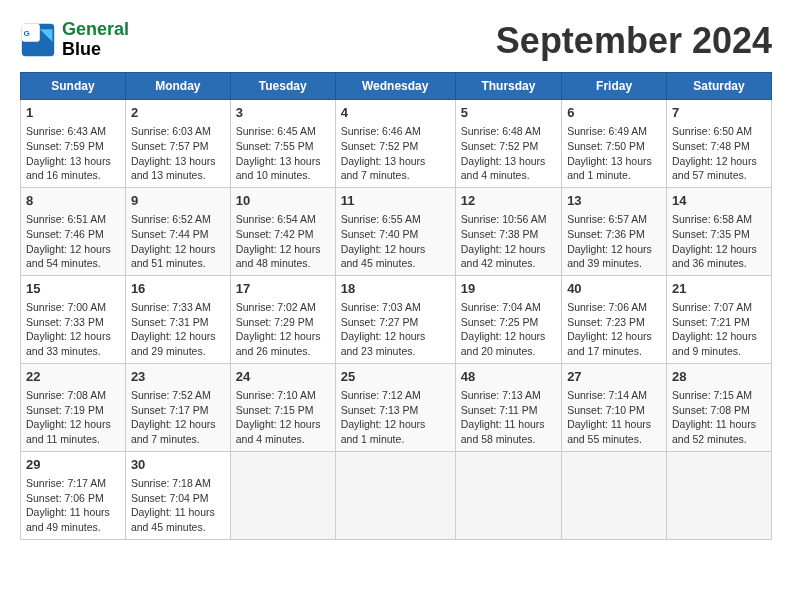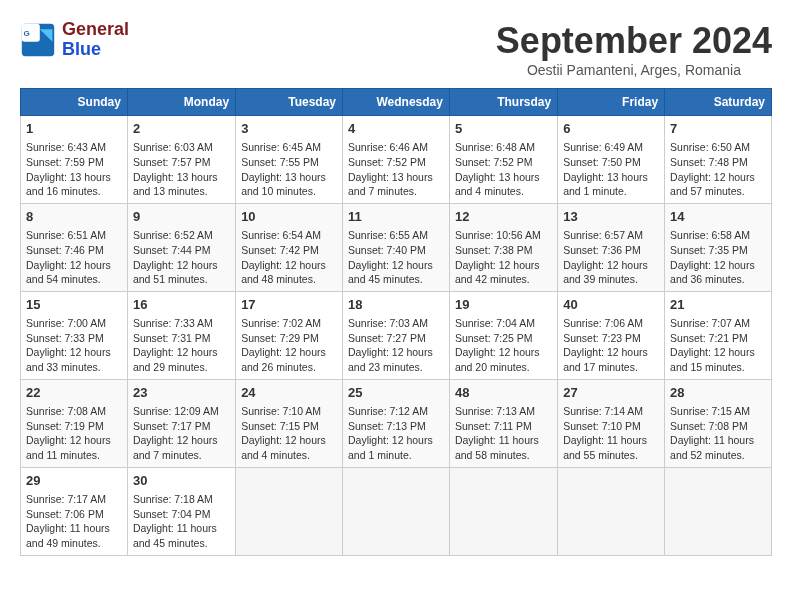--- a/index.html
+++ b/index.html
@@ -21,48 +21,48 @@
       align-items: center;
       gap: 6px;
     }
     .logo-text {
       font-size: 18px;
       font-weight: bold;
       color: #333;
       line-height: 1.1;
     }
     .logo-text span {
-      color: #7f1d1d;
+      color: #15803d;
     }
     .logo-icon {
       width: 36px;
       height: 36px;
     }
     .title-block {
-      text-align: center;
+      text-align: right;
     }
     .month-title {
       font-size: 36px;
       font-weight: bold;
       color: #333;
     }
     .subtitle {
       font-size: 14px;
       color: #555;
     }
     table {
       width: 100%;
       border-collapse: collapse;
       font-size: 11px;
     }
     thead tr th {
       background-color: #2a6db5;
       color: #fff;
-      text-align: right;
-      padding: 6px 6px;
+      text-align: center;
+      padding: 6px 21px;
       font-size: 12px;
       font-weight: bold;
       border: 1px solid #1a5a9a;
     }
     tbody tr td {
       border: 1px solid #ccc;
       vertical-align: top;
       padding: 4px 5px;
       height: 80px;
       background: #fff;
@@ -89,26 +89,25 @@
 <div class="header">
   <div class="logo">
     <svg class="logo-icon" viewBox="0 0 40 40">
       <rect x="2" y="2" width="36" height="36" rx="4" fill="#1a6bb5"></rect>
       <polygon points="22,8 36,8 36,22" fill="#4fc3f7"></polygon>
       <rect x="2" y="2" width="20" height="20" rx="3" fill="#fff"></rect>
       <text x="4" y="15" font-size="9" font-weight="bold" fill="#1a6bb5">G</text>
     </svg>
     <div class="logo-text">
       <div><span>General</span></div>
-      <div><span style="color:#1d4ed8">Blue</span></div>
+      <div><span style="color:#000000">Blue</span></div>
     </div>
   </div>
   <div class="title-block">
     <div class="month-title">September 2024</div>
-    <div class="subtitle">Oestii Pamanteni, Arges, Romania</div>
   </div>
 </div>
 
 <table>
   <thead>
     <tr>
     <th>Sunday</th>
         <th>Monday</th>
         <th>Tuesday</th>
         <th>Wednesday</th>
@@ -261,34 +260,34 @@
           <div>Sunrise: 7:06 AM</div>
           <div>Sunset: 7:23 PM</div>
           <div>Daylight: 12 hours</div>
           <div>and 17 minutes.</div>
         </td>
         <td>
           <span class="day-num">21</span>
           <div>Sunrise: 7:07 AM</div>
           <div>Sunset: 7:21 PM</div>
           <div>Daylight: 12 hours</div>
-          <div>and 15 minutes.</div>
+          <div>and 9 minutes.</div>
         </td>
       </tr>
       <tr>
         <td>
           <span class="day-num">22</span>
           <div>Sunrise: 7:08 AM</div>
           <div>Sunset: 7:19 PM</div>
           <div>Daylight: 12 hours</div>
           <div>and 11 minutes.</div>
         </td>
         <td>
           <span class="day-num">23</span>
-          <div>Sunrise: 12:09 AM</div>
+          <div>Sunrise: 7:52 AM</div>
           <div>Sunset: 7:17 PM</div>
           <div>Daylight: 12 hours</div>
           <div>and 7 minutes.</div>
         </td>
         <td>
           <span class="day-num">24</span>
           <div>Sunrise: 7:10 AM</div>
           <div>Sunset: 7:15 PM</div>
           <div>Daylight: 12 hours</div>
           <div>and 4 minutes.</div>

